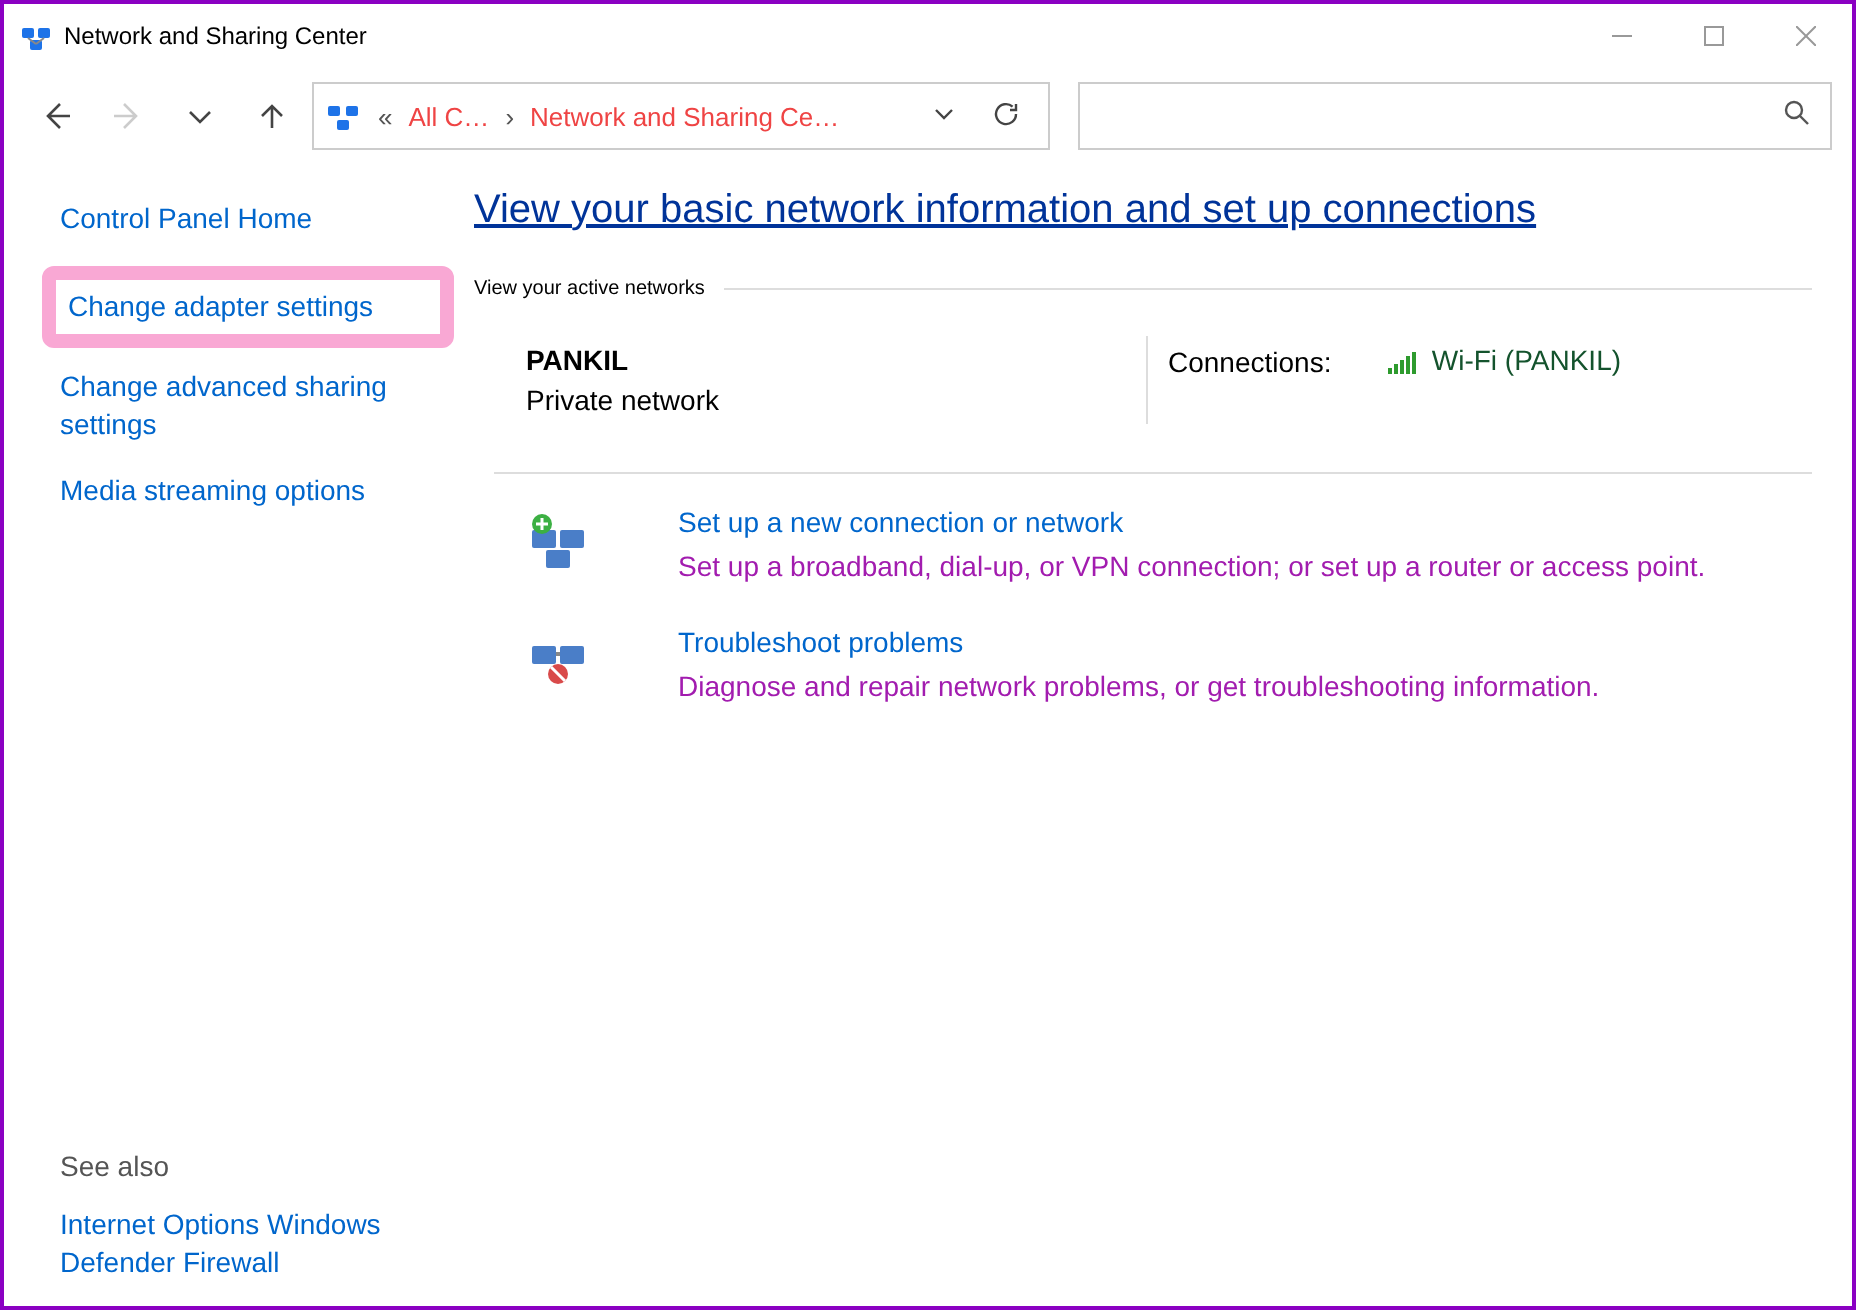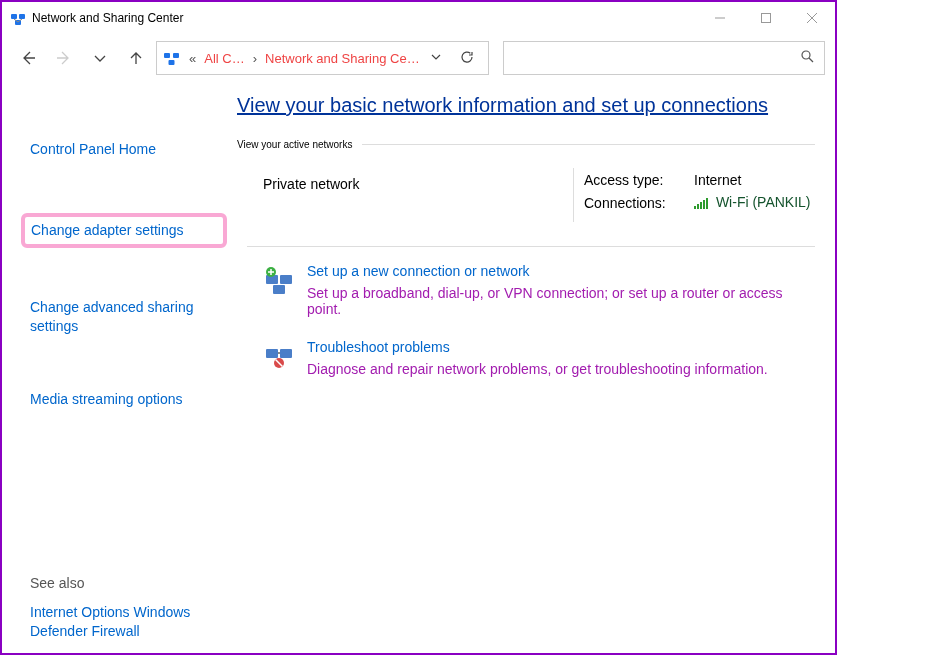--- a/index.html
+++ b/index.html
@@ -1,18 +1,18 @@
 <!DOCTYPE html>
 <html><head>
   <meta charset="utf-8">
   <style>
     * { box-sizing: border-box; font-family: "Segoe UI", Tahoma, sans-serif; }
     body { margin: 0; background: #fff; }
     .window {
-      width: 837px; height: 655px;
+      width: 928px; height: 655px;
       border: 2px solid #8a00c2;
       display: flex; flex-direction: column;
       background: #fff;
       position: relative;
     }
     
     .titlebar {
       height: 32px; display: flex; align-items: center;
       padding: 0 0 0 8px;
       background: #fff;
@@ -70,24 +70,23 @@
     }
     .sidebar {
       width: 235px; padding: 18px 10px 12px 28px;
       display: flex; flex-direction: column;
       font-size: 14px;
     }
     .side-link {
       color: #0066cc; text-decoration: none;
       margin-bottom: 14px; line-height: 1.35;
       cursor: pointer;
-      margin-top: 40px;
     }
     .side-link.highlight {
-      border: 4px solid #f9a8d4;
+      border: 7px solid #f9a8d4;
       border-radius: 6px;
       padding: 4px 6px;
       margin-left: -9px;
       margin-bottom: 10px;
       display: inline-block;
     }
     .see-also-block { margin-top: auto; }
     .see-also-title { color: #555; font-size: 14px; margin-bottom: 12px; }
     .see-also-block .side-link { margin-bottom: 10px; }
     .content {
@@ -110,21 +109,21 @@
     .an-left .name { font-weight: 600; font-size: 14px; }
     .an-left .type { font-size: 14px; margin-top: 4px; }
     .an-divider { width: 1px; background: #ddd; margin: -4px 10px; }
     .an-right { flex: 1; }
     .an-row { display: flex; align-items: center; font-size: 14px; margin-bottom: 6px; }
     .an-row .label { width: 110px; }
     .an-row .value { }
     .an-row .link { color: #14532d; cursor: pointer; }
     .signal-icon { display: inline-block; vertical-align: -2px; margin-right: 4px; }
     .settings-list { padding: 6px 0 0 26px; }
-    .setting-item { display: flex; margin-bottom: 22px; }
+    .setting-item { display: flex; margin-bottom: 22px; gap: 32px; }
     .setting-icon { width: 32px; height: 32px; flex: 0 0 auto; margin-right: 12px; margin-top: 2px; }
     .setting-text .stitle { color: #0066cc; cursor: pointer; font-size: 14px; }
     .setting-text .sdesc { color: #a21caf; font-size: 14px; margin-top: 6px; }
   </style>
 </head>
 <body>
 
 <div class="window">
 
   <div class="titlebar">
@@ -233,28 +232,25 @@
     <div class="content">
       <h1 class="page-title">View your basic network information and set up connections</h1>
 
       <div class="section-row">
         <span class="section-label">View your active networks</span>
         <span class="section-rule"></span>
       </div>
 
       <div class="active-networks">
         <div class="an-left">
+          <div class="name">PANKIL</div>
           <div class="type">Private network</div>
         </div>
         <div class="an-divider"></div>
         <div class="an-right">
-          <div class="an-row">
-            <span class="label">Access type:</span>
-            <span class="value">Internet</span>
-          </div>
           <div class="an-row">
             <span class="label">Connections:</span>
             <span class="value">
               <span class="signal-icon">
                 <svg width="14" height="11" viewBox="0 0 14 11">
                     <rect x="0" y="8" width="2" height="3" fill="#2e9b2e"></rect>
                     <rect x="3" y="6" width="2" height="5" fill="#2e9b2e"></rect>
                     <rect x="6" y="4" width="2" height="7" fill="#2e9b2e"></rect>
                     <rect x="9" y="2" width="2" height="9" fill="#2e9b2e"></rect>
                     <rect x="12" y="0" width="2" height="11" fill="#2e9b2e"></rect>

